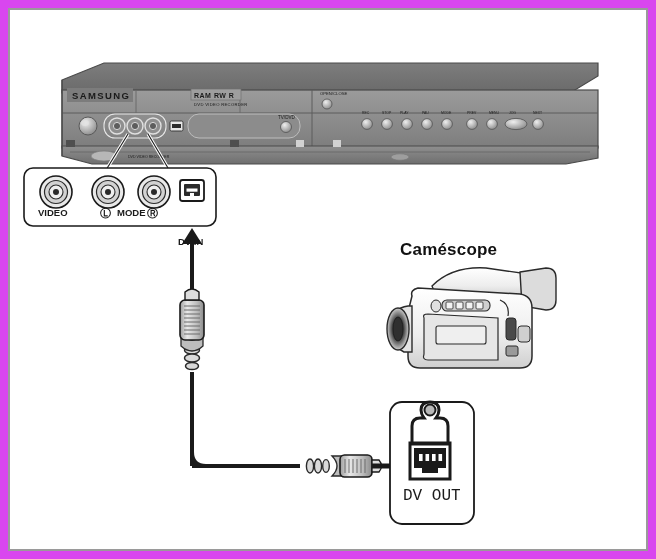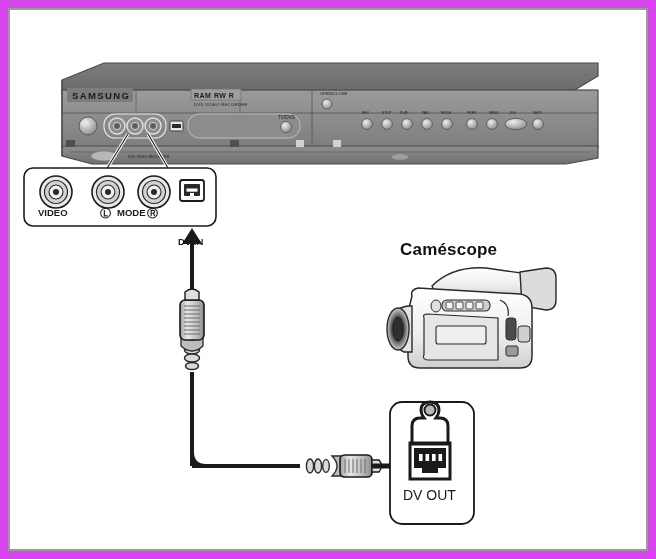--- a/index.html
+++ b/index.html
@@ -34,22 +34,22 @@
   }
   .jacklabel{
     position:absolute;
     font-family:"Liberation Sans", sans-serif;
     font-size:9.5px;font-weight:bold;color:#1a1a1a;
     white-space:nowrap;
     text-align:center;
   }
   .dvoutlabel{
     position:absolute;
-    font-family:Liberation Sans, sans-serif;
-    font-size:14px;color:#1a1a1a;
+    font-family:Liberation Mono, monospace;
+    font-size:16px;color:#1a1a1a;
     white-space:nowrap;
   }
 </style>
 </head>
 <body>
 
 <div id="page">
   <div class="frame"></div>
 
   <svg class="svgwrap" viewBox="0 0 656 559">

